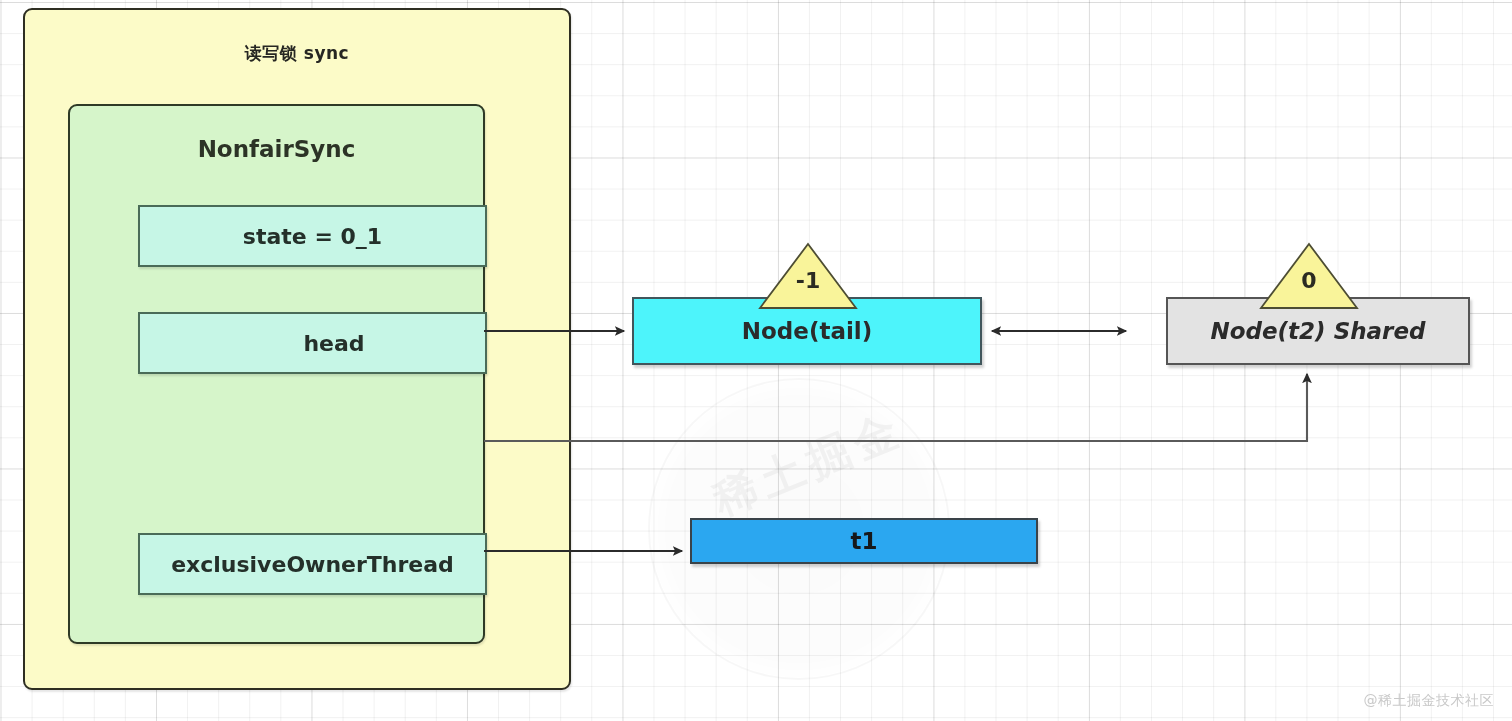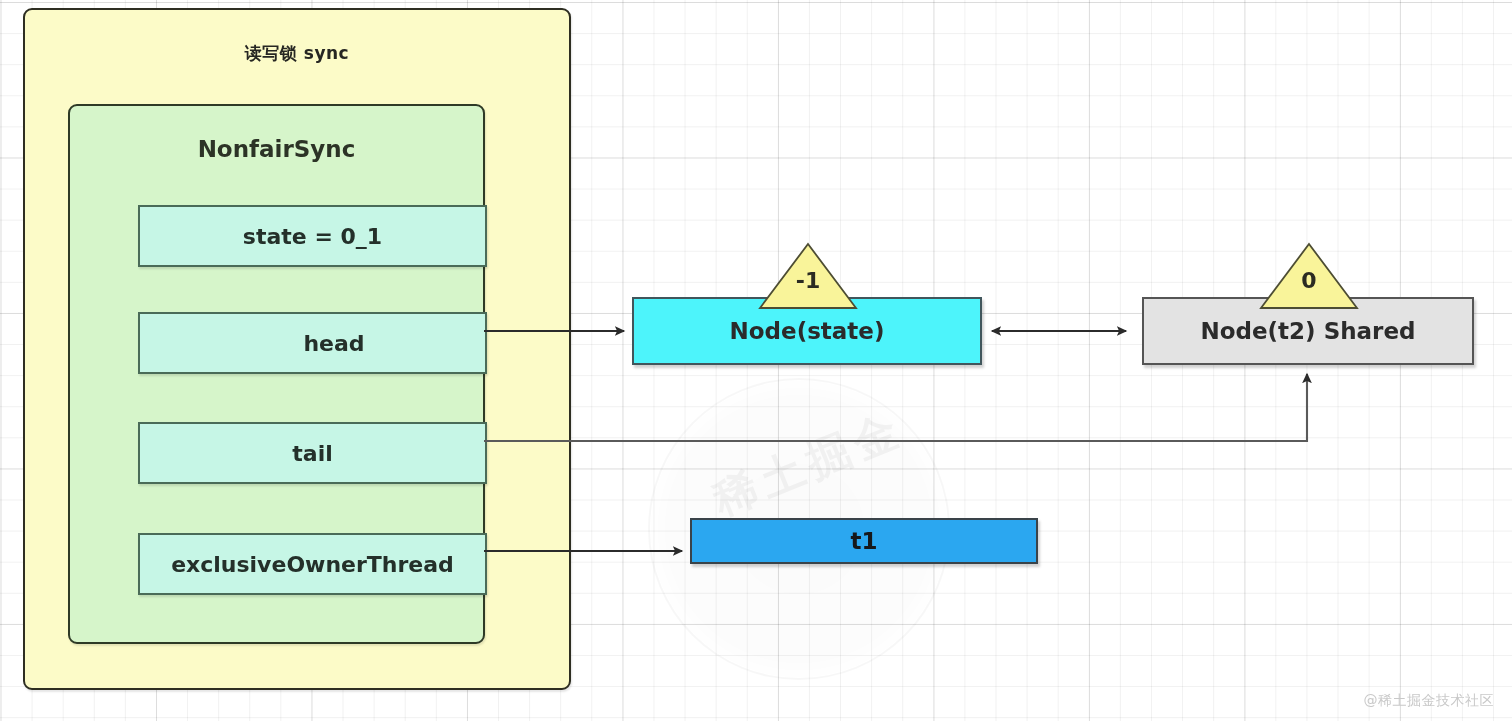--- a/index.html
+++ b/index.html
@@ -145,26 +145,27 @@
   }
   .node-null {
     left: 632px;
     top: 297px;
     width: 350px;
     height: 68px;
     background: #4df4fb;
     border: 2.2px solid #41565c;
   }
   .node-t2 {
-    left: 1142px;
+    left: 1166px;
     top: 297px;
-    width: 332px;
+    width: 304px;
     height: 68px;
     background: #e3e3e3;
     border: 2.2px solid #555555;
+    font-style: italic;
   }
   .node-t1 {
     left: 690px;
     top: 518px;
     width: 348px;
     height: 46px;
     background: #2ba7f0;
     border: 2.2px solid #3a4349;
     color: #16181a;
   }
@@ -201,26 +202,25 @@
   <div class="wm-text-center">稀土掘金</div>
 
   <div class="outer-box">
     <div class="outer-title">读写锁 sync</div>
 
     <div class="inner-box">
       <div class="inner-title">NonfairSync</div>
 
       <div class="field f-state">state = 0_1</div>
       <div class="field f-head">head</div>
-      <div class="field f-tail">tail</div>
       <div class="field f-eot">exclusiveOwnerThread</div>
     </div>
   </div>
 
-  <div class="node node-null">Node(state)</div>
+  <div class="node node-null">Node(tail)</div>
   <div class="node node-t2">Node(t2) Shared</div>
   <div class="node node-t1">t1</div>
 
   <div class="flag flag-null">
     <svg width="100" height="68" viewBox="0 0 100 68">
       <polygon points="50,2 98,66 2,66" fill="#f9f49a" stroke="#4d4d33" stroke-width="1.8"></polygon>
     </svg>
     <div class="flag-label">-1</div>
   </div>
 

